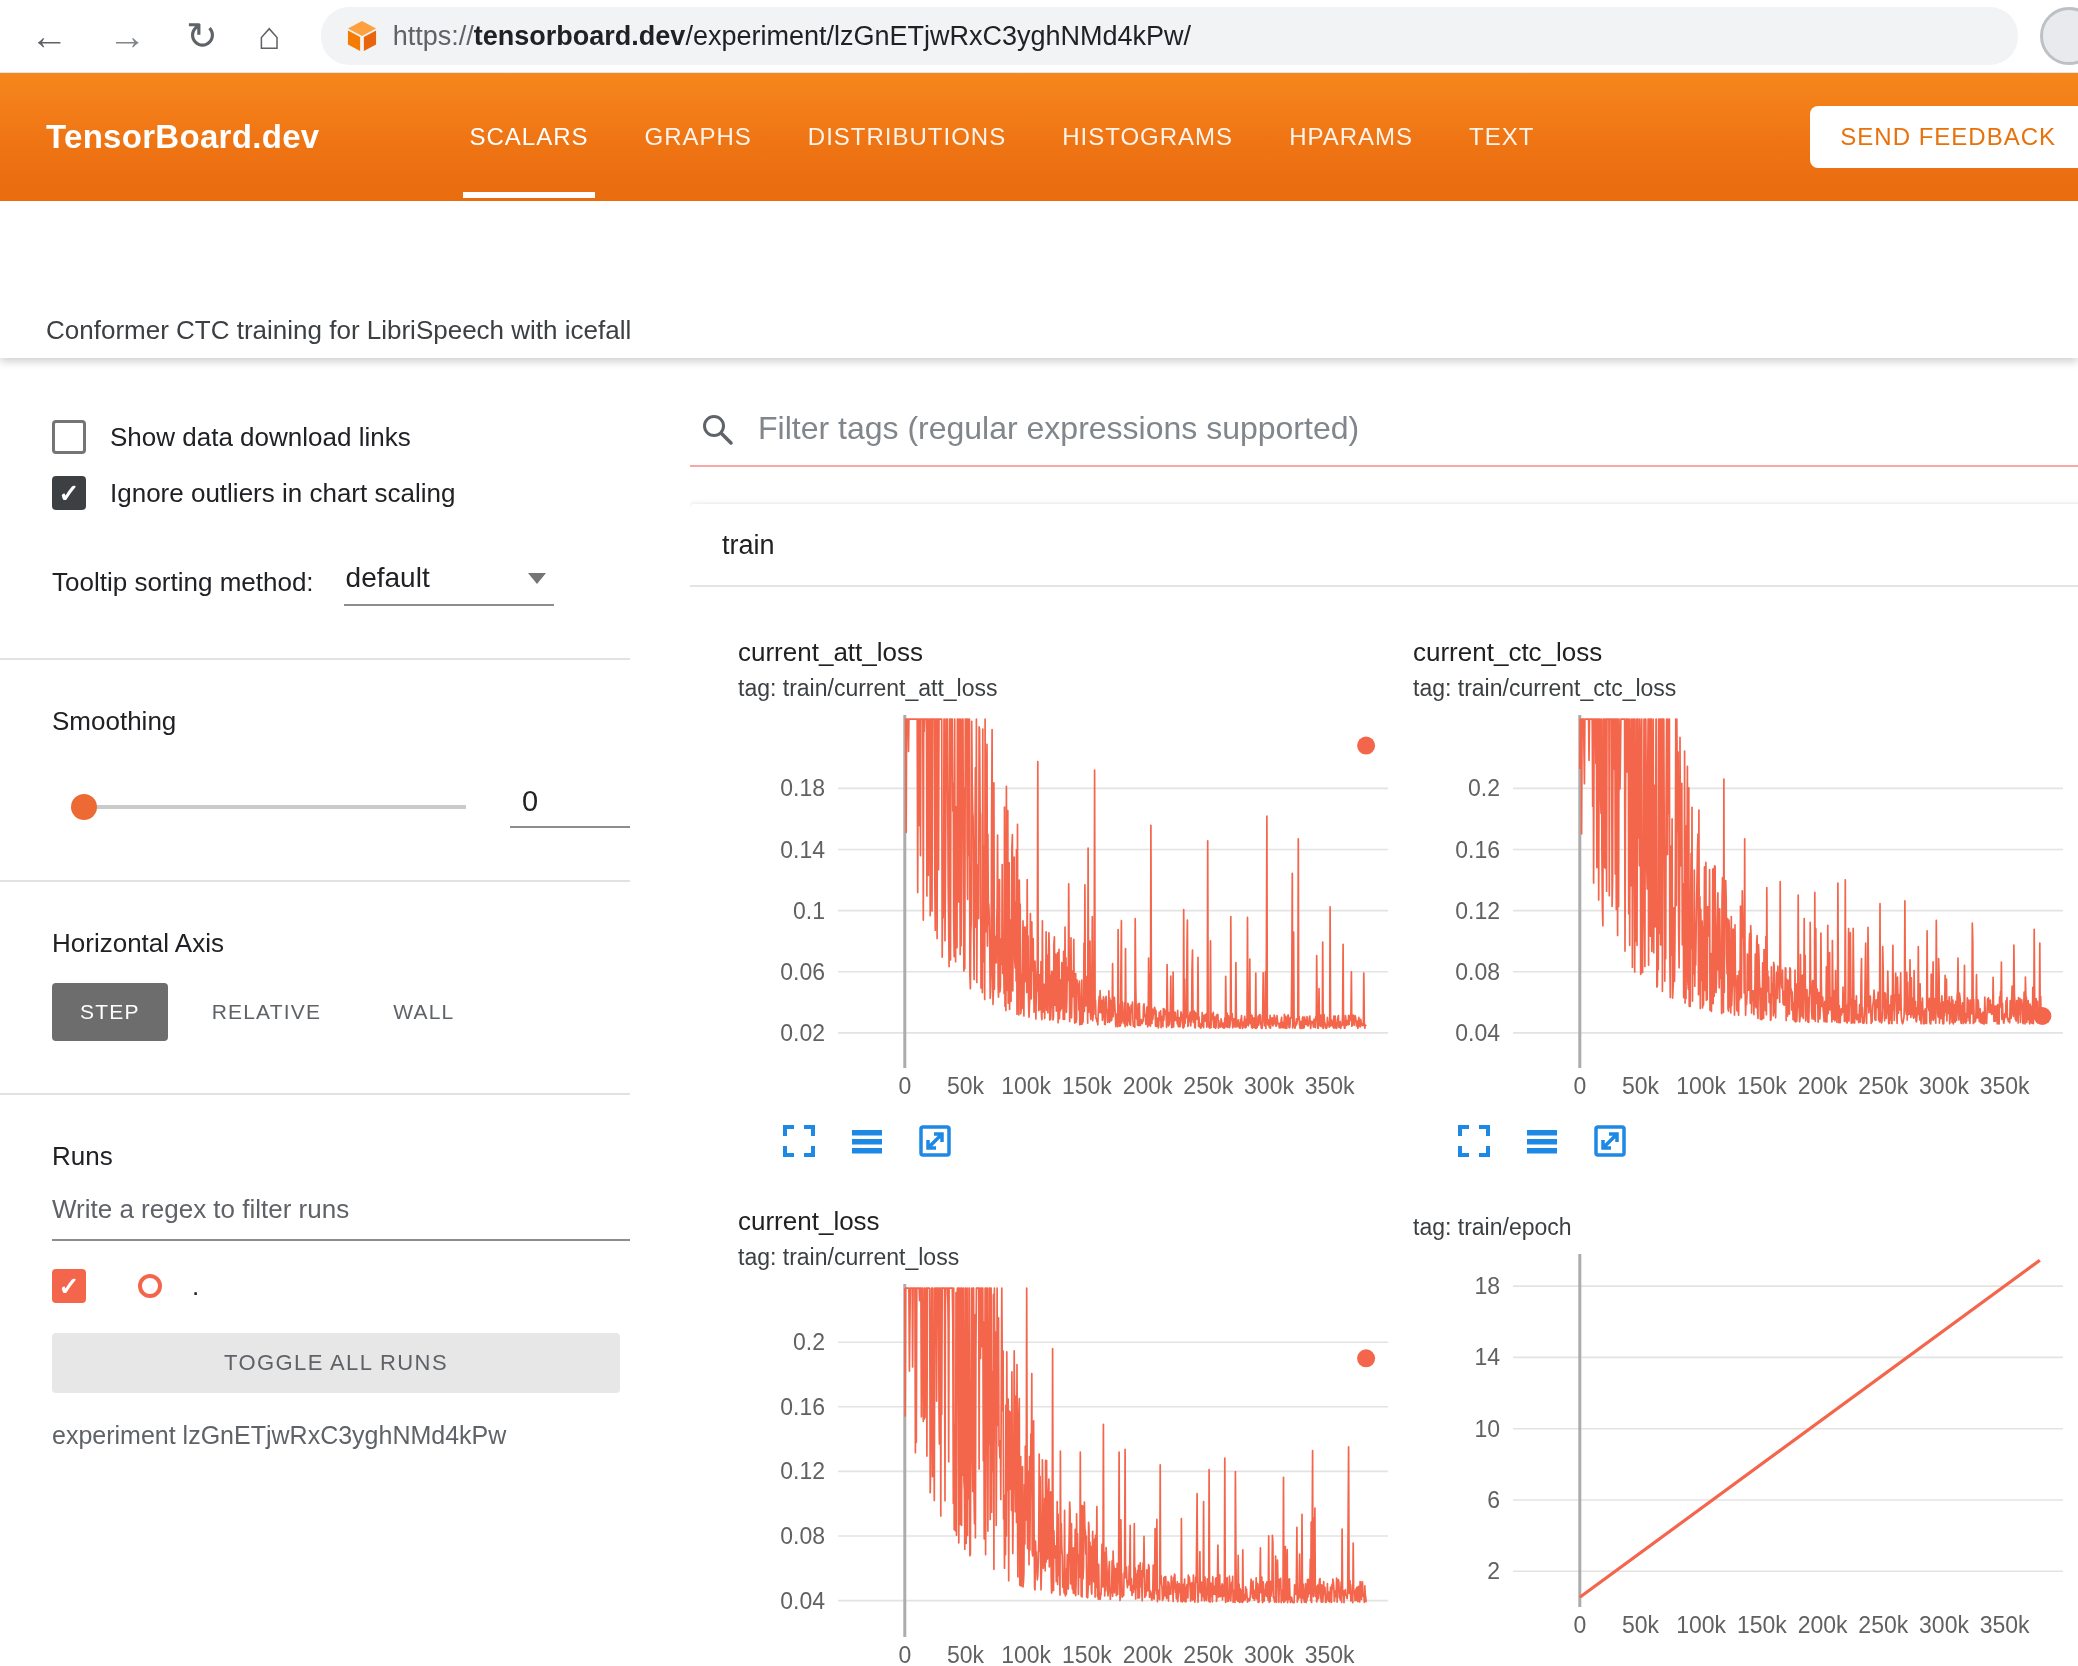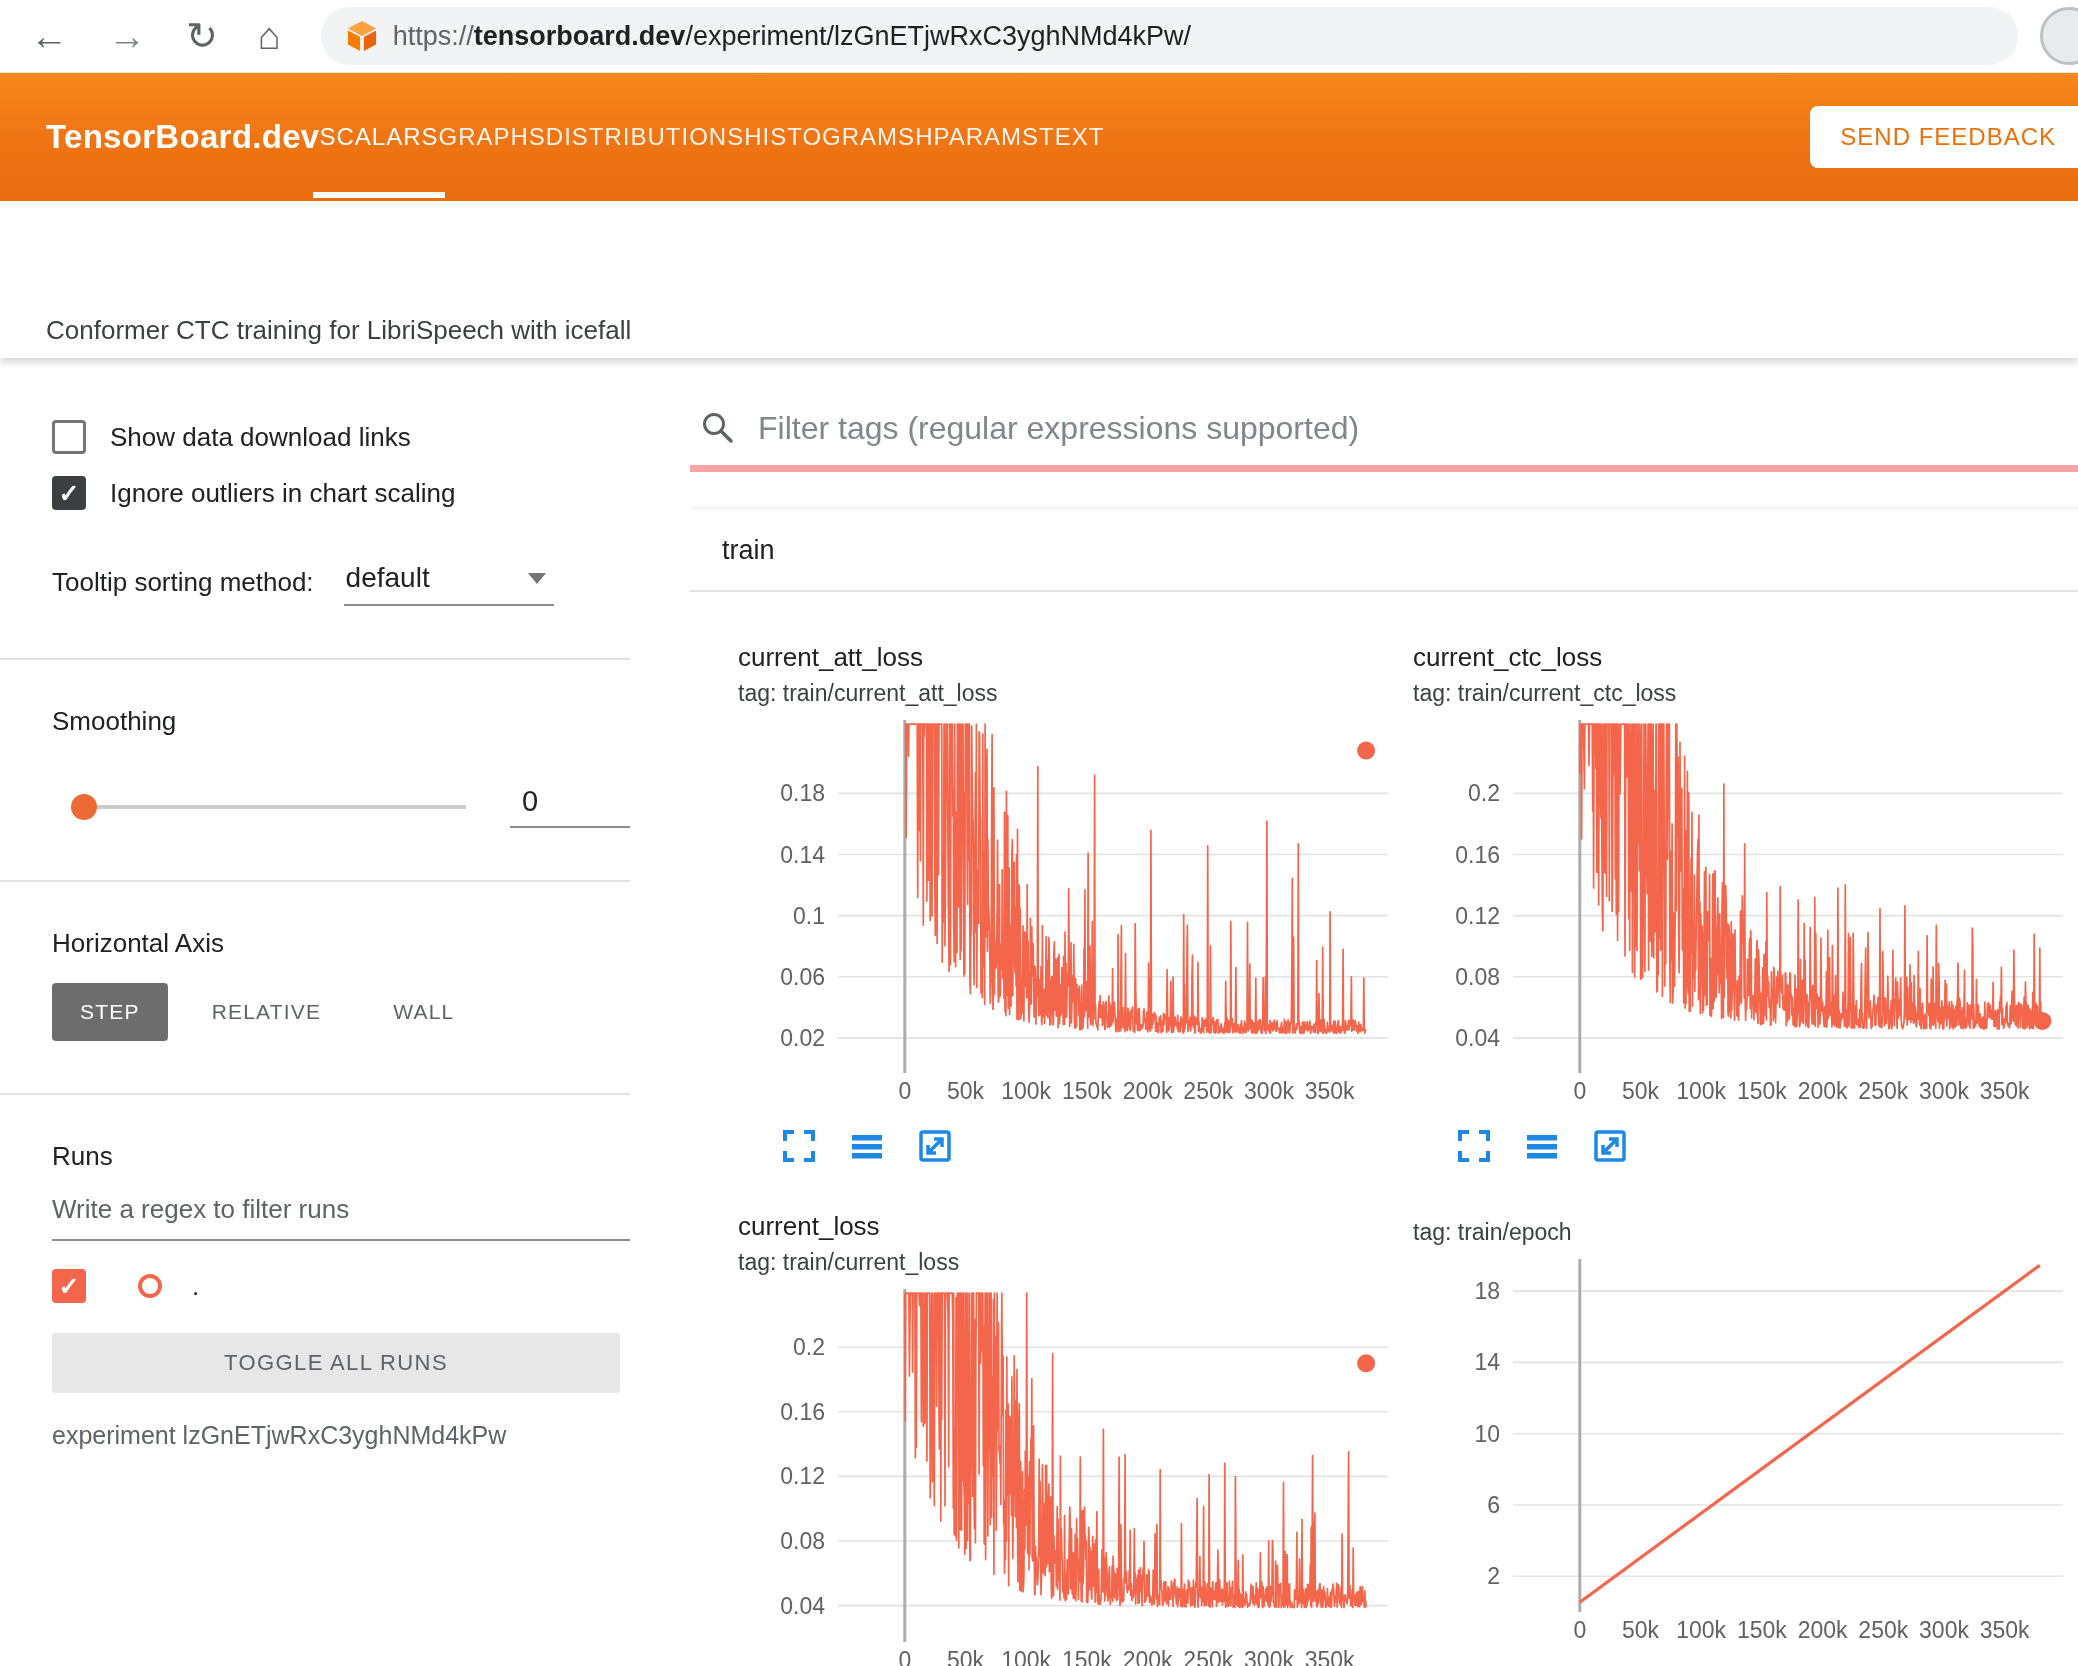--- a/index.html
+++ b/index.html
@@ -12,21 +12,21 @@
 .nav-ico.fwd{color:#80868b}
 .addr{flex:1;height:58px;margin-right:60px;background:#f1f3f4;border-radius:28px;display:flex;align-items:center;padding:0 26px;min-width:0;cursor:text}
 .addr .url{font-size:27px;color:#202124;margin-left:16px;white-space:nowrap;overflow:hidden}
 .url .scheme{color:#5f6368}
 .url b{font-weight:700}
 .avatar{position:absolute;right:-20px;top:7px;width:58px;height:58px;border-radius:50%;background:#e8eaed;border:3px solid #bdc1c6}
 
 
 .tb-header{position:absolute;top:73px;left:0;right:0;height:128px;background:linear-gradient(180deg,#f6871c 0%,#ef7414 55%,#e96c0e 100%);display:flex;align-items:center;padding-left:46px;color:#fff;z-index:4}
 .logo{font-size:33px;font-weight:700;letter-spacing:.3px}
-.tabs{display:flex;height:100%;align-items:stretch}
+.tabs{display:flex;gap:56px;margin-left:150px;height:100%;align-items:stretch}
 .tab{display:flex;align-items:center;font-size:24px;font-weight:500;letter-spacing:1px;color:rgba(255,255,255,.92);position:relative;cursor:pointer;white-space:nowrap}
 .tab.active{color:#fff}
 .tab.active::after{content:"";position:absolute;left:-6px;right:-6px;bottom:3px;height:6px;background:#fff}
 .feedback-btn{position:absolute;right:-8px;top:33px;height:62px;background:#fff;color:#e8710a;font-size:24px;font-weight:500;letter-spacing:1px;border:none;border-radius:8px;padding:0 30px;font-family:inherit;cursor:pointer;white-space:nowrap}
 
 
 .title-strip{position:absolute;top:201px;left:0;right:0;height:157px;background:#fff;box-shadow:0 4px 8px rgba(0,0,0,.18);display:flex;align-items:flex-end;padding:0 0 12px 46px;z-index:3}
 .title-strip .t{font-size:26px;color:#3c4043}
 
 
@@ -53,21 +53,21 @@
 .runs-input{display:block;width:578px;border:none;border-bottom:2px solid #8d8d8d;font-size:26px;color:#202124;padding:10px 0 14px;margin-top:12px;background:transparent;font-family:inherit;outline:none}
 .runs-input::placeholder{color:#5f6368;opacity:1}
 .run-row{display:flex;align-items:center;margin-top:28px}
 .run-circle{width:24px;height:24px;border-radius:50%;border:4px solid #f4664c;margin-left:28px;background:#fff}
 .run-name{font-size:26px;color:#202124;margin-left:30px}
 .toggle-btn{display:block;width:568px;height:60px;background:#e7e7e7;border:none;border-radius:4px;font-size:22px;letter-spacing:1.4px;color:#5f6368;font-weight:500;margin-top:30px;font-family:inherit;cursor:pointer}
 .exp-line{font-size:25px;color:#5f6368;margin-top:28px}
 
 
 .main{flex:1;min-width:0;overflow:hidden;position:relative}
-.filter-row{display:flex;padding:52px 0 18px 10px;border-bottom:7px solid #fca5a5}
+.filter-row{display:flex;align-items:center;padding:52px 0 18px 10px;border-bottom:2px solid #fca5a5}
 .filter-input{flex:1;border:none;outline:none;font-size:32px;color:#202124;margin-left:24px;font-family:inherit;background:transparent}
 .filter-input::placeholder{color:#80868b;opacity:1}
 .card{margin:37px -16px 0 0;background:#fff;border-radius:4px;box-shadow:0 2px 6px rgba(0,0,0,.28);min-height:1350px}
 .card-header{font-size:27px;color:#212121;padding:26px 0 24px 32px;border-bottom:2px solid #e4e4e4}
 .charts-grid{display:grid;grid-template-columns:675px 675px;padding:34px 0 0 28px;row-gap:30px}
 .chart{padding:16px 0 0 20px}
 .chart-title{font-size:26px;color:#212121;line-height:30px}
 .chart-tag{font-size:23px;color:#3c4043;margin-top:8px;line-height:27px}
 .chart-plot{margin:8px 0 0 5px;width:650px;height:390px;cursor:crosshair}
 .chart-actions{display:flex;gap:30px;margin:22px 0 0 42px;align-items:center}

